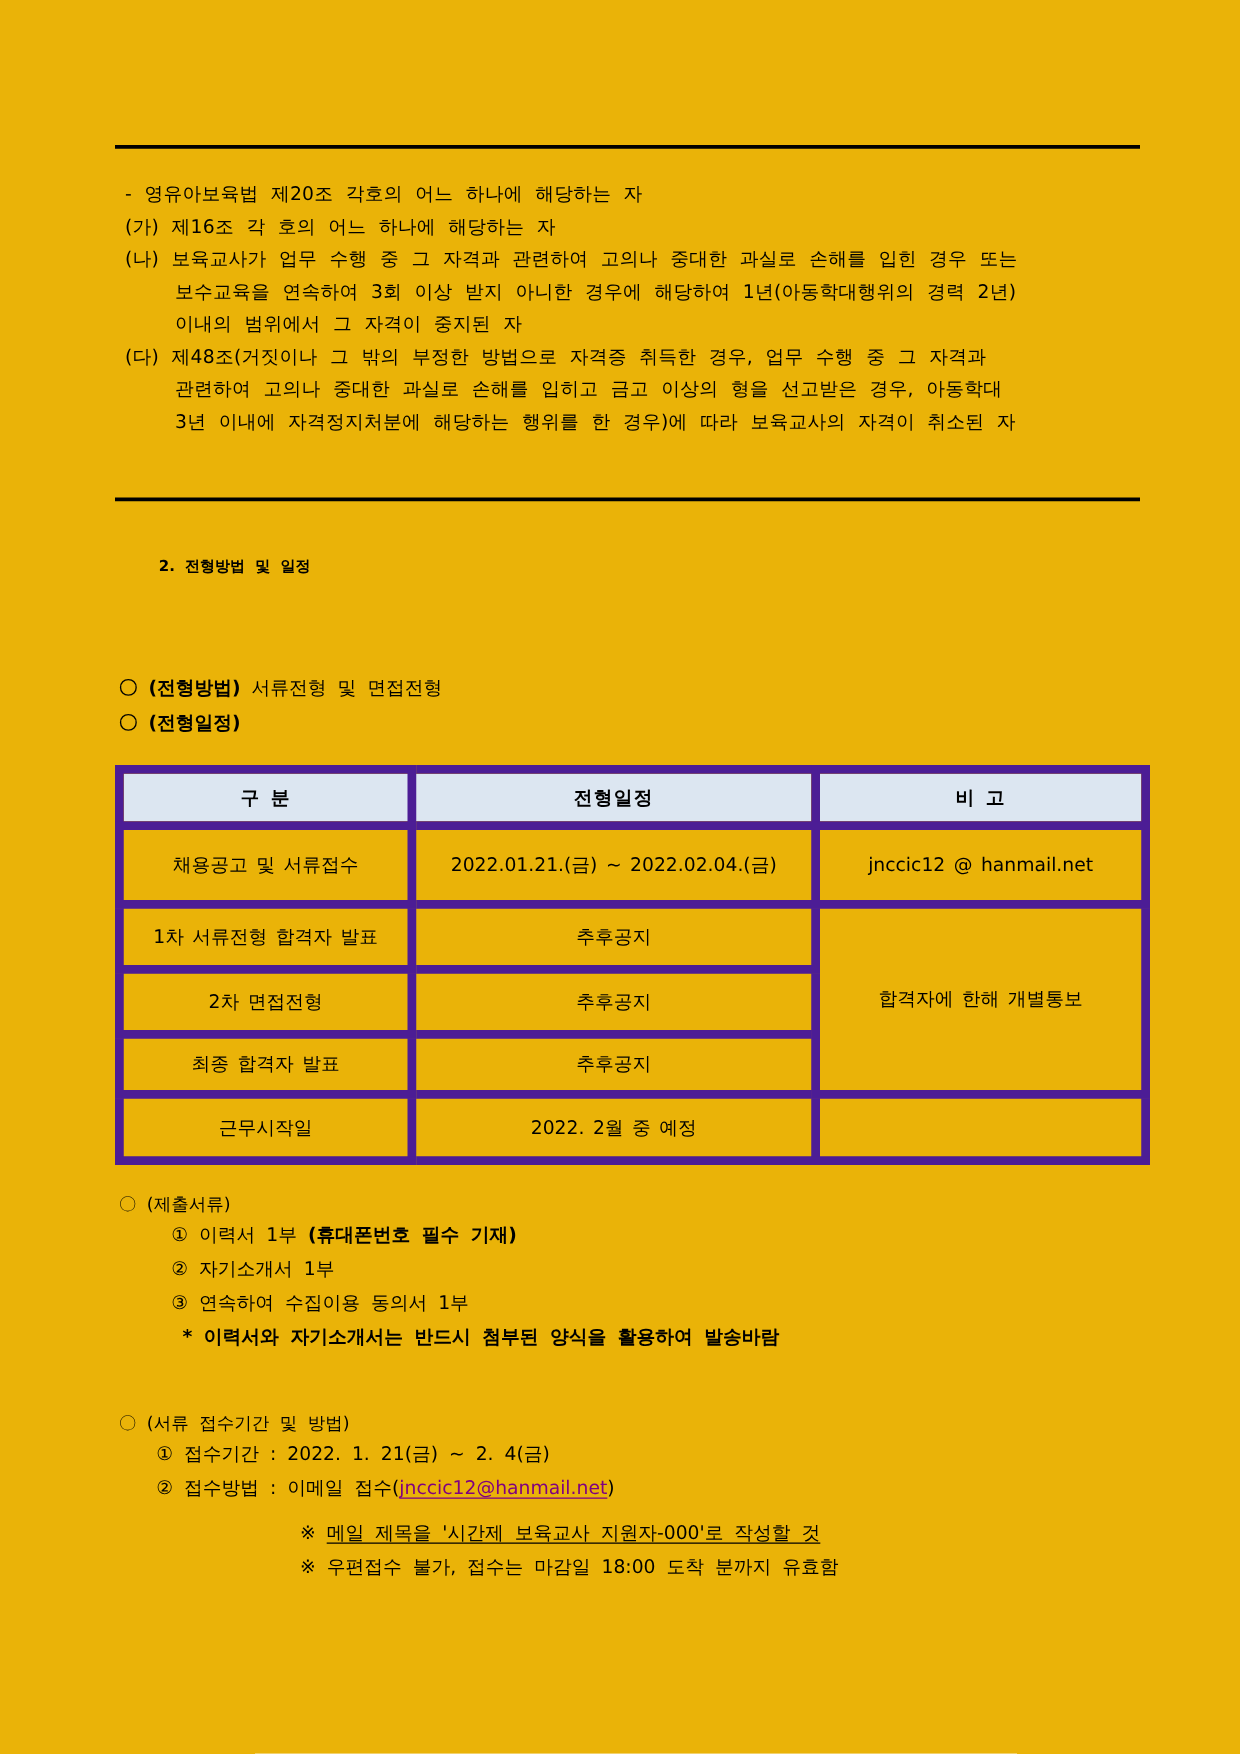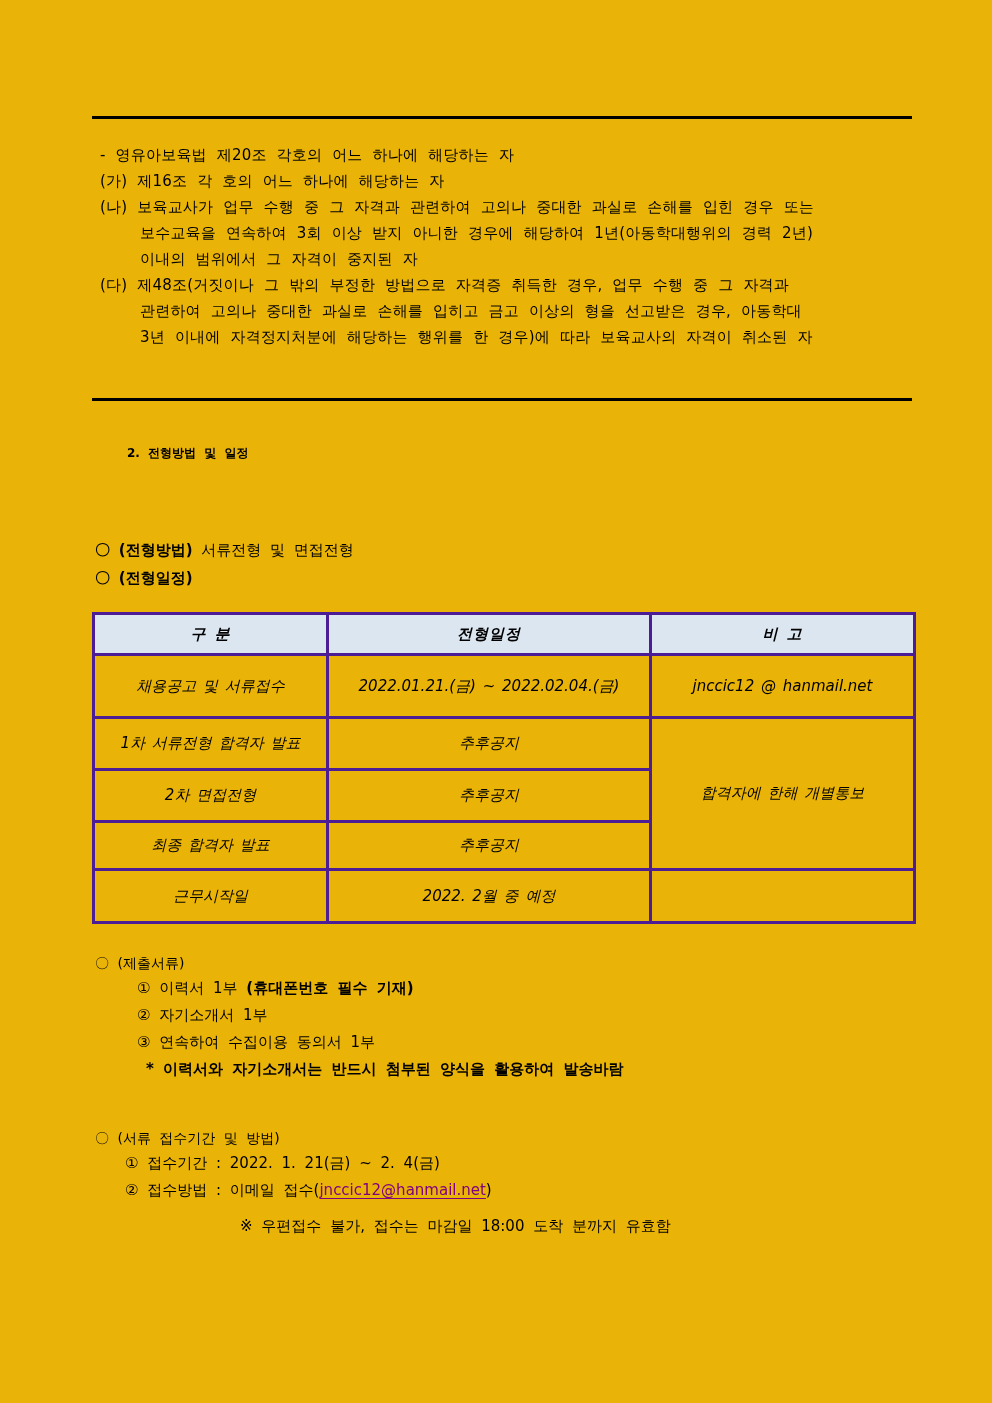--- a/index.html
+++ b/index.html
@@ -65,25 +65,24 @@
     table-layout: fixed;
     font-size: 15px;
     text-align: center;
     border-top: 3px solid #000;
     border-bottom: 3px solid #000;
     border-left: 1px solid #000;
     border-right: 1px solid #000;
     word-spacing: 2px;
   }
   .sched-table th, .sched-table td {
-    border: 3px solid #4c1d95;
+    border: 7px solid #4c1d95;
     vertical-align: middle;
     padding: 0 12px;
     overflow: hidden;
-    font-style: italic;
   }
   .sched-table th {
     background: #dce6f1;
     font-weight: bold;
     height: 38px;
     letter-spacing: 1px;
   }
   tr.r1 { height: 63px; }
   tr.r2 { height: 52px; }
   tr.r3 { height: 52px; }
@@ -240,17 +239,21 @@
     </div>
     <div class="list-item">
       <span>②</span>
       <span>접수방법 : 이메일 접수(</span><a class="email-link">jnccic12@hanmail.net</a><span>)</span>
     </div>
   </div>
 
   <div class="remarks">
     <div class="remark-line">
       <span>※</span>
+      <span class="underline">메일 제목을 '시간제 보육교사 지원자-000'로 작성할 것</span>
+    </div>
+    <div class="remark-line">
+      <span>※</span>
       <span>우편접수 불가, 접수는 마감일 18:00 도착 분까지 유효함</span>
     </div>
   </div>
 
 </div>
 
 </body></html>

